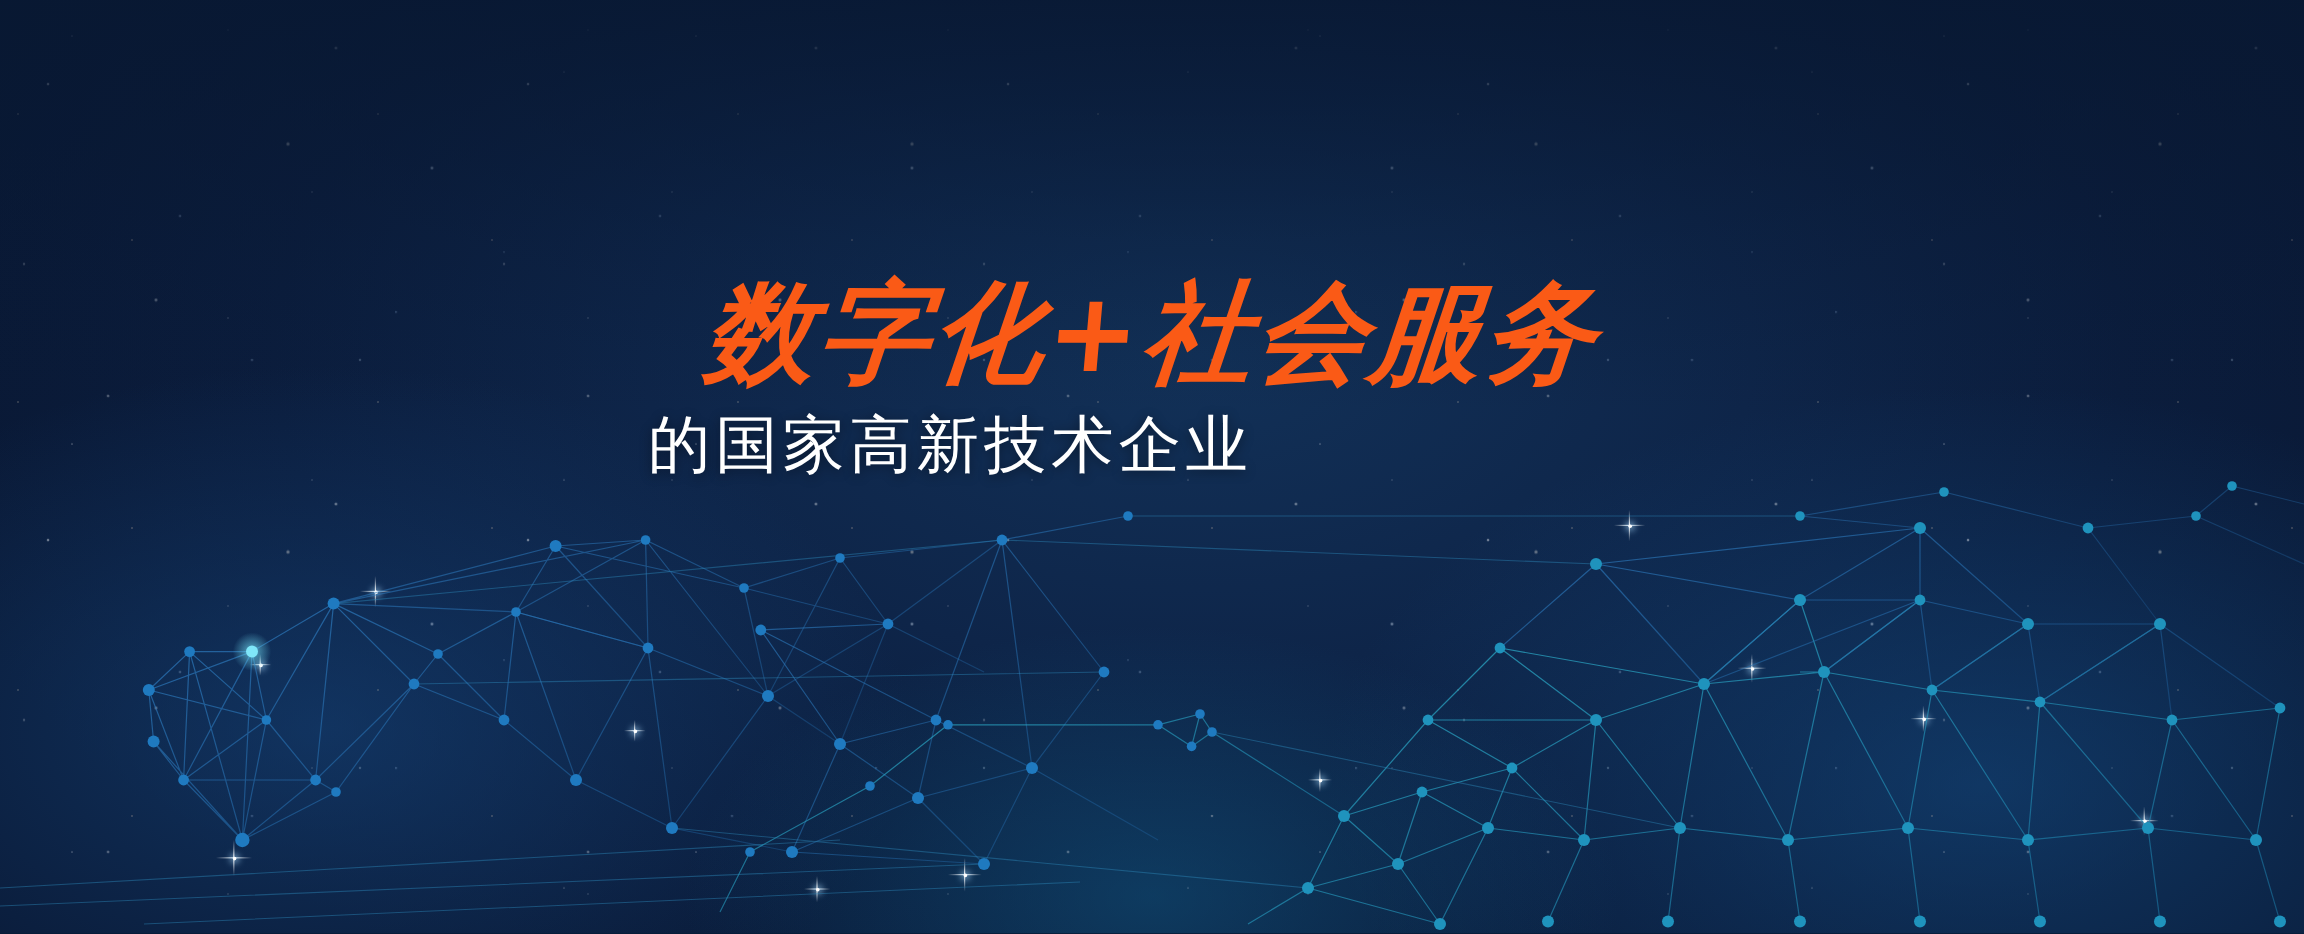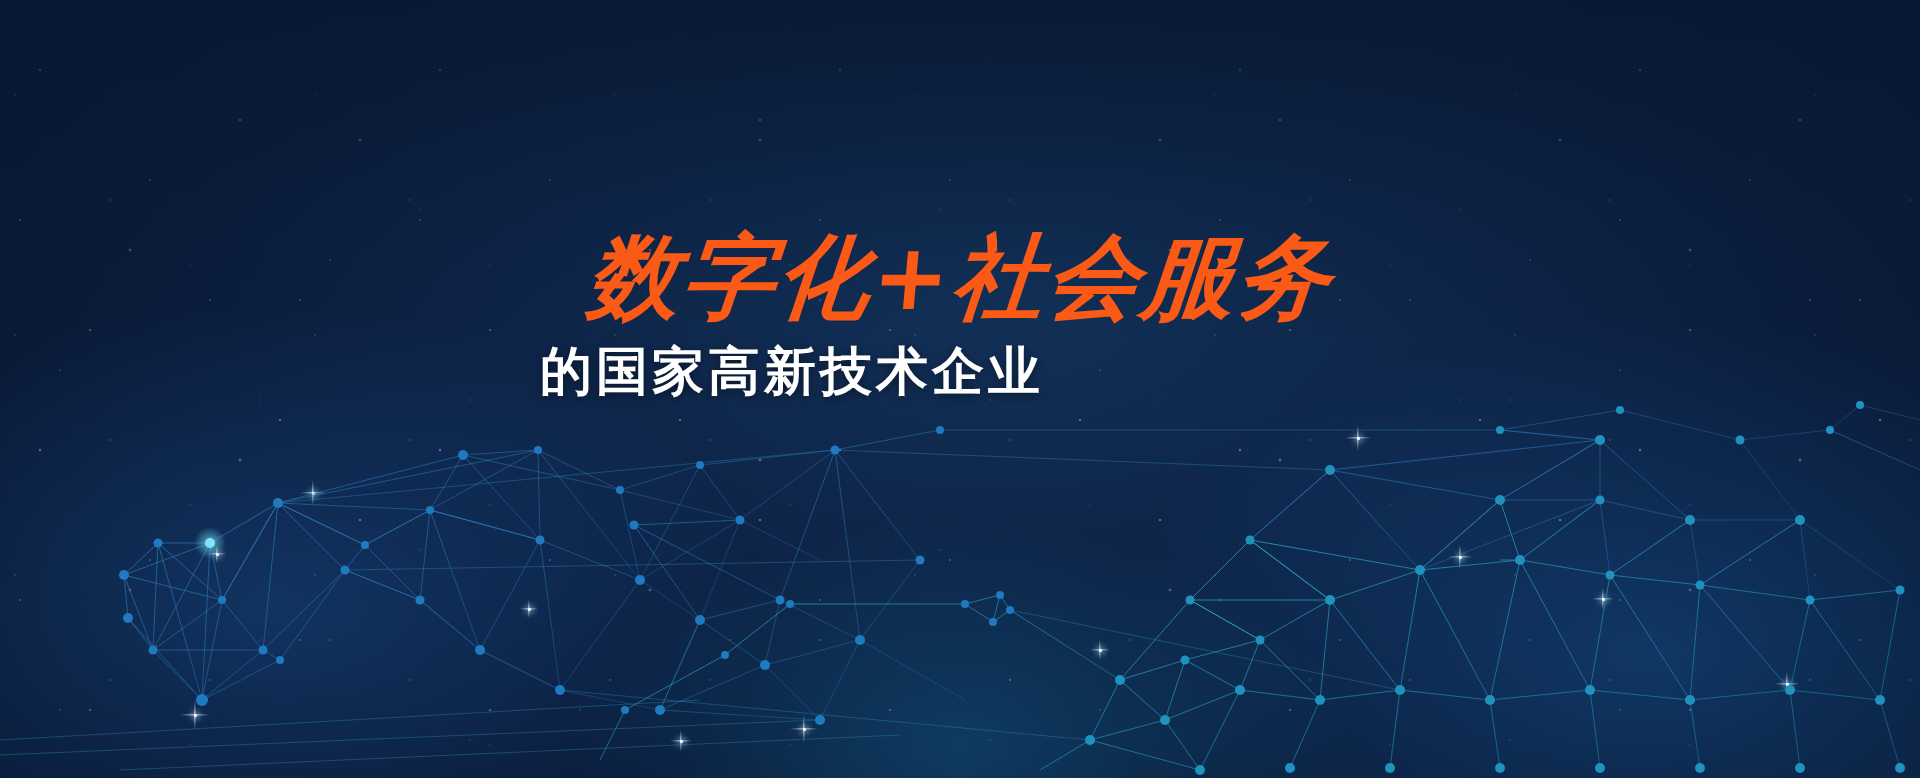--- a/index.html
+++ b/index.html
@@ -152,21 +152,21 @@
     white-space: nowrap;
   }
   .subline {
     margin: 0;
     padding: 0;
     position: absolute;
     top: 340px;
     left: 0;
     width: 1584px;
     font-family: "DejaVu Serif", "Liberation Serif", serif;
-    font-weight: 700;
+    font-weight: 400;
     font-size: 52px;
     line-height: 1.2;
     letter-spacing: 4px;
     color: #ffffff;
     white-space: nowrap;
     text-shadow: 0 2px 10px rgba(0,0,0,0.45);
   }
 </style>
 </head>
 <body>

